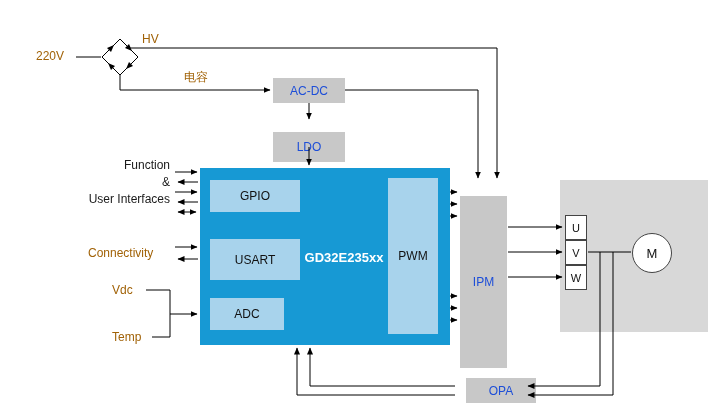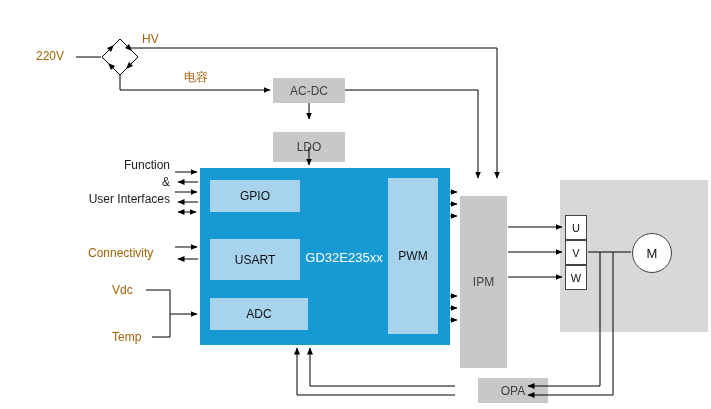--- a/index.html
+++ b/index.html
@@ -1,55 +1,55 @@
 <!DOCTYPE html>
 <html style="--mcu-fill: #1799d4; --module-fill: #a8d3ec; --gray-fill: #c8c8c8; --motor-area-fill: #d8d8d8; --line: #000000;"><head>
 <meta charset="utf-8">
 <style>
   html,body{margin:0;padding:0;background:#fff}
   body{font-family:"Liberation Sans",sans-serif;}
   .canvas{position:relative;width:711px;height:409px;background:#ffffff;overflow:hidden}
   .lbl{position:absolute;font-size:12px;color:#a16207;white-space:nowrap}
   .block{position:absolute;display:flex;align-items:center;justify-content:center;
-         font-size:12px;color:#404040}
+         font-size:12px;color:#1d4ed8}
   .gray{background:var(--gray-fill,#c8c8c8)}
   .motor-area{position:absolute;background:var(--motor-area-fill,#d8d8d8)}
   .mcu{position:absolute;background:var(--mcu-fill,#1799d4)}
   .module{position:absolute;background:var(--module-fill,#a8d3ec);display:flex;
           align-items:center;justify-content:center;font-size:12px;color:#111}
-  .mcu-label{position:absolute;color:#ffffff;font-weight:normal;font-size:13px;
+  .mcu-label{position:absolute;color:#ffffff;font-weight:bold;font-size:13px;
              text-align:center}
   .phase{position:absolute;width:20px;height:23px;background:#fff;border:1px solid #444;
          display:flex;align-items:center;justify-content:center;font-size:11px;color:#111}
   .motor-circle{position:absolute;width:38px;height:38px;border-radius:50%;background:#fff;
          border:1.5px solid #444;display:flex;align-items:center;justify-content:center;
          font-size:13px;color:#111}
   svg.wires{position:absolute;left:0;top:0;pointer-events:none}
   .txtgroup{position:absolute;text-align:right;font-size:12px;line-height:17px;color:#1a1a1a}
 </style>
 </head>
 <body>
 
 <div class="canvas">
 
   <div class="block gray" style="left:273px;top:78px;width:72px;height:25px">AC-DC</div>
   <div class="block gray" style="left:273px;top:132px;width:72px;height:30px">LDO</div>
   <div class="block gray" style="left:460px;top:196px;width:47px;height:172px">IPM</div>
-  <div class="block gray" style="left:478px;top:378px;width:70px;height:25px">OPA</div>
+  <div class="block gray" style="left:466px;top:378px;width:70px;height:25px">OPA</div>
 
   <div class="motor-area" style="left:560px;top:180px;width:148px;height:152px"></div>
   <div class="phase" style="left:565px;top:215px">U</div>
   <div class="phase" style="left:565px;top:240px">V</div>
   <div class="phase" style="left:565px;top:265px">W</div>
   <div class="motor-circle" style="left:632px;top:233px">M</div>
 
   <div class="mcu" style="left:200px;top:168px;width:250px;height:177px"></div>
   <div class="module" style="left:210px;top:180px;width:90px;height:32px">GPIO</div>
   <div class="module" style="left:210px;top:239px;width:90px;height:41px">USART</div>
-  <div class="module" style="left:210px;top:298px;width:98px;height:32px">ADC</div>
+  <div class="module" style="left:210px;top:298px;width:74px;height:32px">ADC</div>
   <div class="module" style="left:388px;top:178px;width:50px;height:156px">PWM</div>
   <div class="mcu-label" style="left:298px;top:250px;width:92px">GD32E235xx</div>
 
   <svg class="wires" width="711" height="409" viewBox="0 0 711 409">
     <defs>
       <marker id="ah" markerWidth="8" markerHeight="8" refX="6.5" refY="3.5" orient="auto-start-reverse" markerUnits="userSpaceOnUse">
         <path d="M0,0.5 L7,3.5 L0,6.5 Z" fill="#000"></path>
       </marker>
     </defs>
     <g stroke="#000" stroke-width="1" fill="none">

